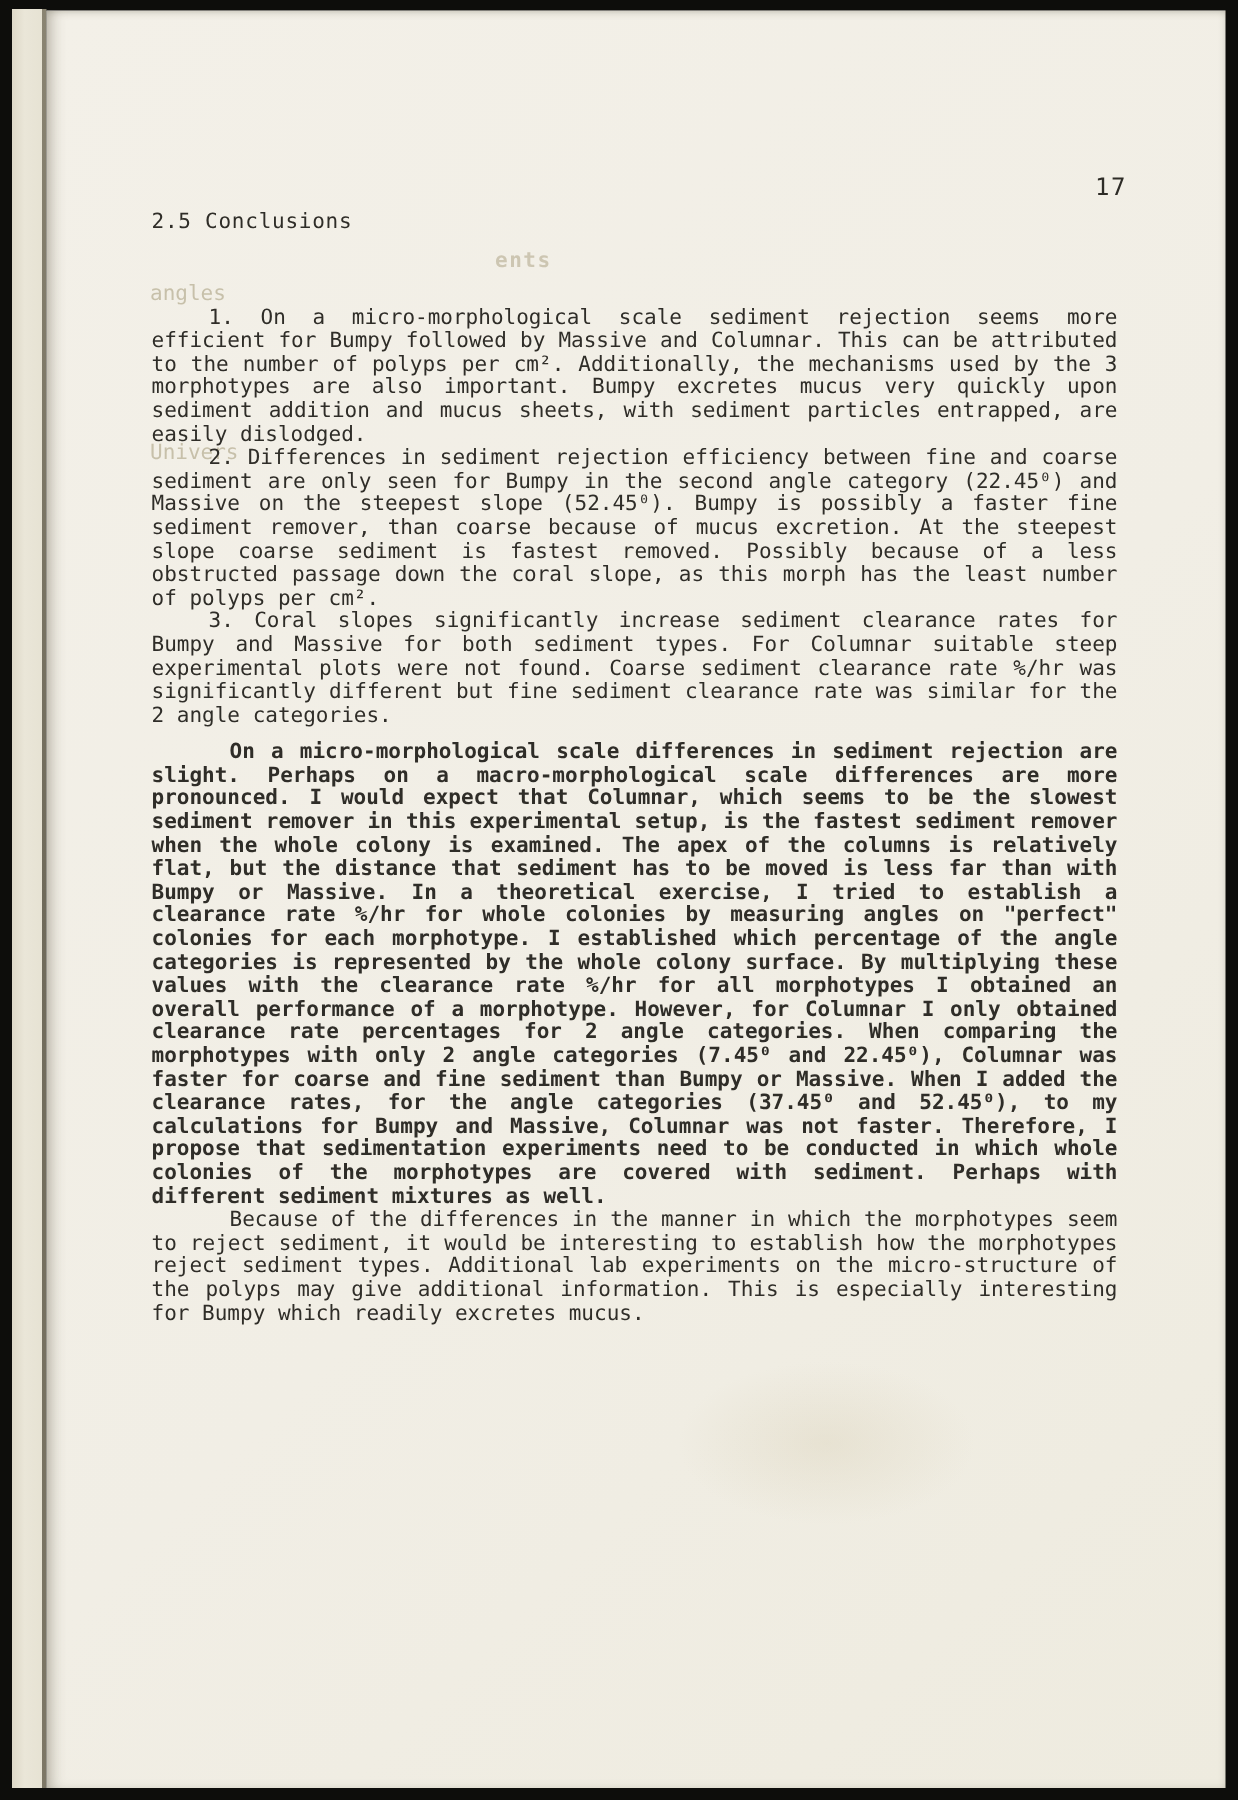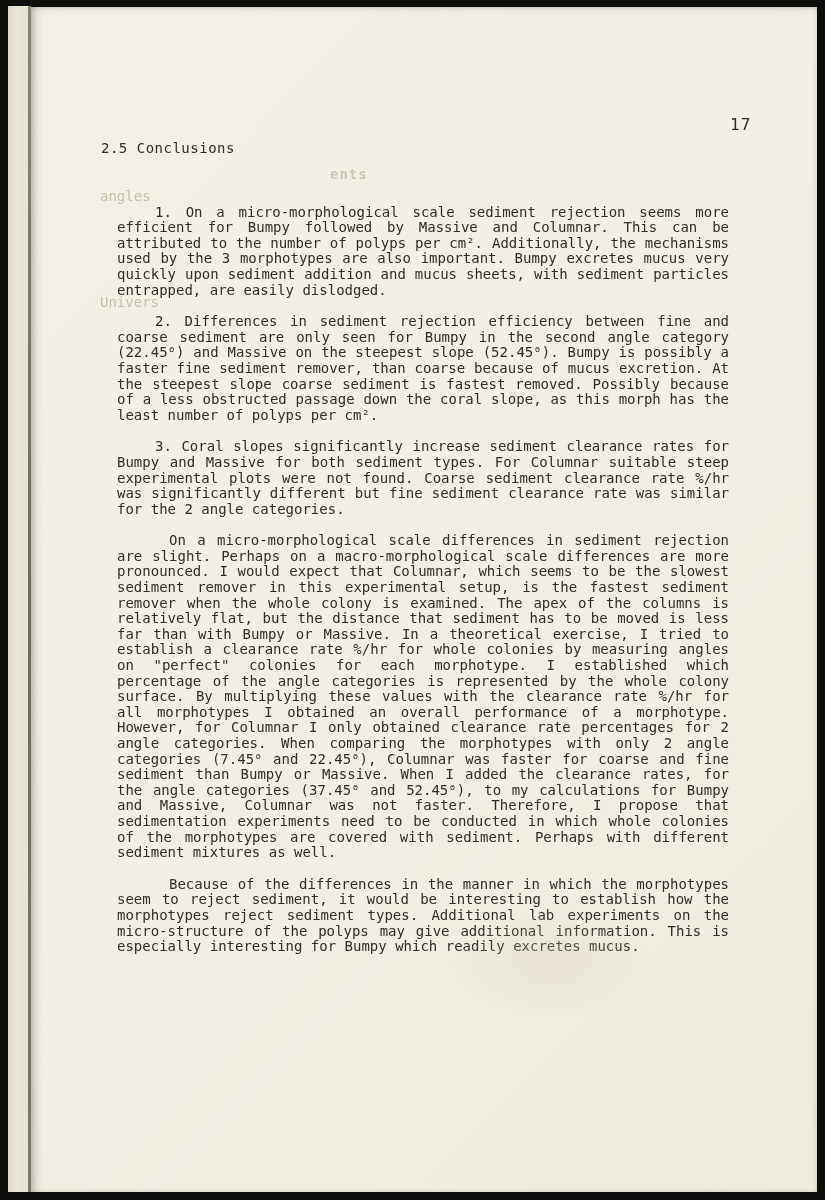--- a/index.html
+++ b/index.html
@@ -64,27 +64,27 @@
   }
   .section-heading {
     margin: 0;
     letter-spacing: 0.5px;
     white-space: pre;
   }
   .section-heading.h2 {
     margin-top: 6px;
   }
   p.para {
-    margin: 16px;
+    margin: 0;
     text-align: justify;
   }
   p.indent-sm { text-indent: 38px; }
   p.indent-lg { text-indent: 52px; }
   p.after-h1 { margin-top: 48px; }
-  p.after-h2 { margin-top: 9px; }
+  p.after-h2 { margin-top: 9px; font-weight: bold; }
   
   .ghost {
     position: absolute;
     font-size: 14px;
     line-height: 15.6px;
     color: #c7c0aa;
     filter: blur(0.5px);
     white-space: pre;
     pointer-events: none;
   }

